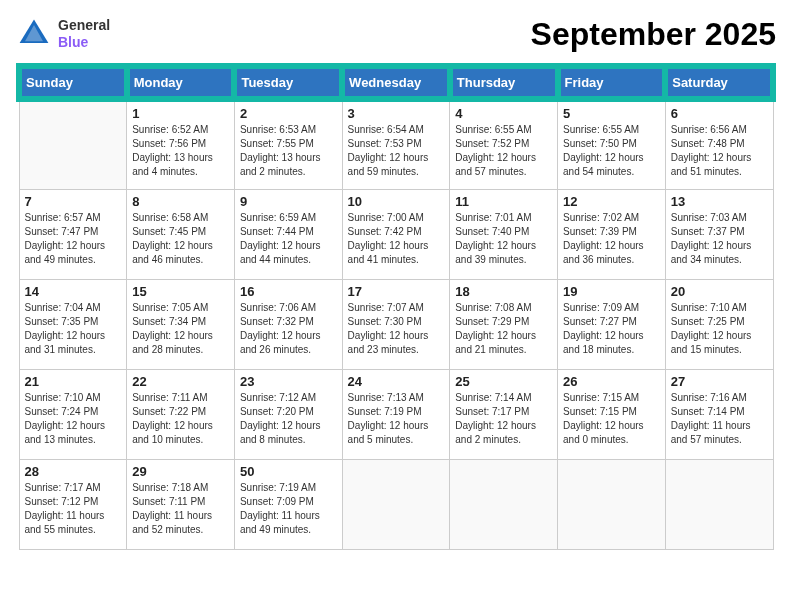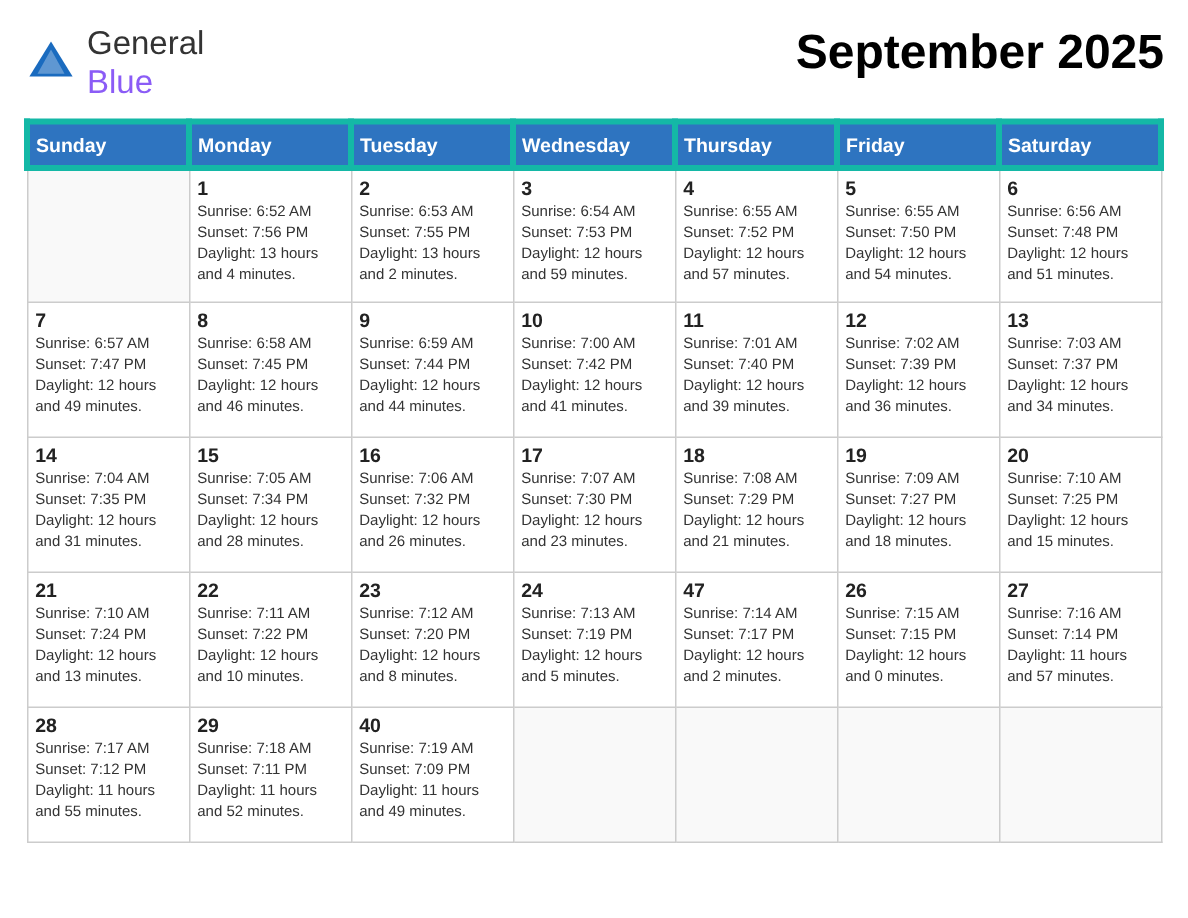--- a/index.html
+++ b/index.html
@@ -15,22 +15,22 @@
       justify-content: space-between;
       align-items: flex-start;
       margin-bottom: 10px;
     }
     .logo {
       display: flex;
       align-items: center;
       gap: 6px;
     }
     .logo-text {
-      font-size: 22px;
-      font-weight: normal;
+      font-size: 14px;
+      font-weight: bold;
       line-height: 1.2;
     }
     .logo-text span.general { color: #333; }
     .logo-text span.blue { color: #8b5cf6; text-align: right; }
     .logo-icon {
       width: 36px;
       height: 36px;
     }
     .title-block {
       text-align: right;
@@ -50,21 +50,21 @@
       border-collapse: collapse;
       font-size: 11px;
     }
     .calendar th {
       background: #2e74c0;
       color: #fff;
       padding: 6px 4px;
       text-align: left;
       font-size: 13px;
       font-weight: bold;
-      border: 4px solid #14b8a6;
+      border: 6px solid #14b8a6;
     }
     .calendar td {
       border: 1px solid #ccc;
       vertical-align: top;
       padding: 4px 5px;
       height: 90px;
       width: 107px;
     }
     .day-num {
       font-weight: bold;
@@ -211,21 +211,21 @@
         </td>
         <td>
           <div class="day-num">23</div>
           <div class="day-info">Sunrise: 7:12 AM<br>Sunset: 7:20 PM<br>Daylight: 12 hours<br>and 8 minutes.</div>
         </td>
         <td>
           <div class="day-num">24</div>
           <div class="day-info">Sunrise: 7:13 AM<br>Sunset: 7:19 PM<br>Daylight: 12 hours<br>and 5 minutes.</div>
         </td>
         <td>
-          <div class="day-num">47</div>
+          <div class="day-num">25</div>
           <div class="day-info">Sunrise: 7:14 AM<br>Sunset: 7:17 PM<br>Daylight: 12 hours<br>and 2 minutes.</div>
         </td>
         <td>
           <div class="day-num">26</div>
           <div class="day-info">Sunrise: 7:15 AM<br>Sunset: 7:15 PM<br>Daylight: 12 hours<br>and 0 minutes.</div>
         </td>
         <td>
           <div class="day-num">27</div>
           <div class="day-info">Sunrise: 7:16 AM<br>Sunset: 7:14 PM<br>Daylight: 11 hours<br>and 57 minutes.</div>
         </td>
@@ -233,21 +233,21 @@
       <tr>
         <td>
           <div class="day-num">28</div>
           <div class="day-info">Sunrise: 7:17 AM<br>Sunset: 7:12 PM<br>Daylight: 11 hours<br>and 55 minutes.</div>
         </td>
         <td>
           <div class="day-num">29</div>
           <div class="day-info">Sunrise: 7:18 AM<br>Sunset: 7:11 PM<br>Daylight: 11 hours<br>and 52 minutes.</div>
         </td>
         <td>
-          <div class="day-num">40</div>
+          <div class="day-num">50</div>
           <div class="day-info">Sunrise: 7:19 AM<br>Sunset: 7:09 PM<br>Daylight: 11 hours<br>and 49 minutes.</div>
         </td>
         <td class="empty-cell"></td>
         <td class="empty-cell"></td>
         <td class="empty-cell"></td>
         <td class="empty-cell"></td>
       </tr>
     </tbody>
 </table>
 

